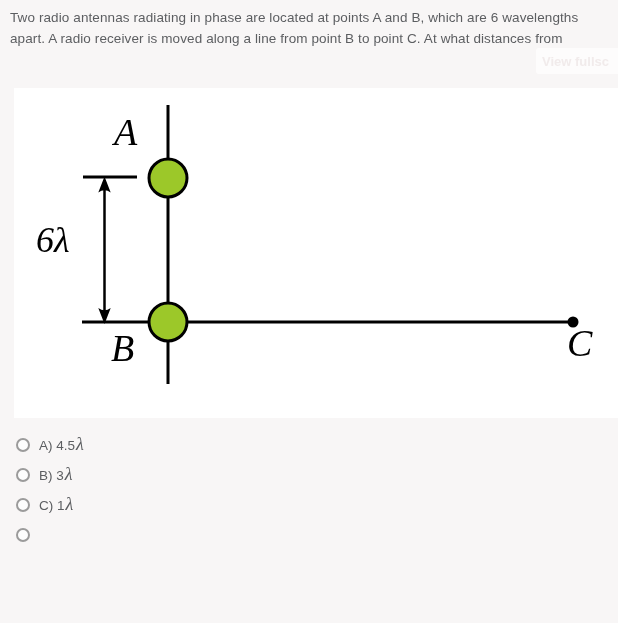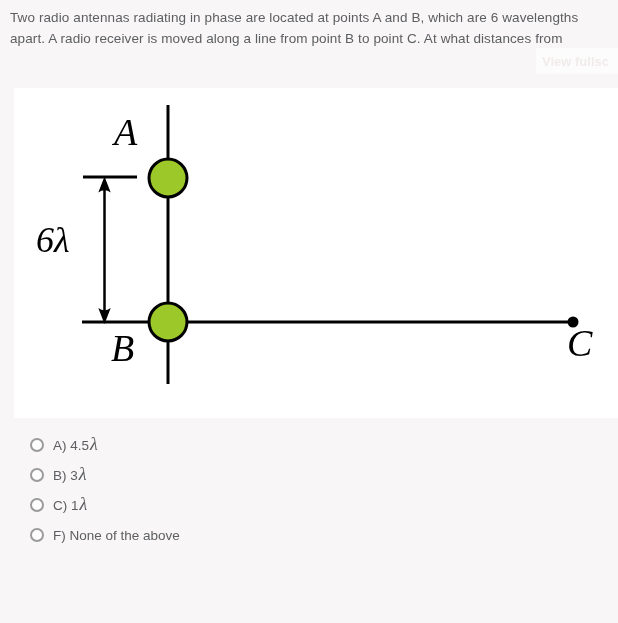--- a/index.html
+++ b/index.html
@@ -28,21 +28,21 @@
     position:absolute;color:#000;line-height:1;
     font-family:"Liberation Serif","DejaVu Serif",serif;font-style:italic;
   }
   .lbl-a{left:100px;top:25px;font-size:38px;}
   .lbl-dist{left:22px;top:134px;font-size:36px;}
   .lbl-b{left:97px;top:241px;font-size:38px;}
   .lbl-c{left:553px;top:236px;font-size:38px;}
   .options{position:absolute;left:0;top:430px;width:618px;}
   .option{
     display:flex;align-items:center;height:30px;padding-left:16px;
-    color:#5c5e61;font-size:13.5px;cursor:pointer;margin-left:14px;
+    color:#5c5e61;font-size:13.5px;cursor:pointer;
   }
   .radio{
     width:14px;height:14px;box-sizing:border-box;flex:none;
     border:2px solid #9b9b9b;border-radius:50%;background:#fdfdfd;
     margin-right:9px;
   }
   .opt-lambda{
     font-family:"Liberation Serif","DejaVu Serif",serif;font-style:italic;
     font-size:18px;line-height:13px;margin-left:1px;position:relative;top:-1px;
   }
@@ -86,16 +86,15 @@
     <span class="opt-text">B) 3</span>
     <span class="opt-lambda">λ</span>
   </div>
   <div class="option">
     <span class="radio"></span>
     <span class="opt-text">C) 1</span>
     <span class="opt-lambda">λ</span>
   </div>
   <div class="option">
     <span class="radio"></span>
-    <span class="opt-text">F) None of the above</span>
     <span class="opt-lambda"></span>
   </div>
 </div>
 
 </body></html>

